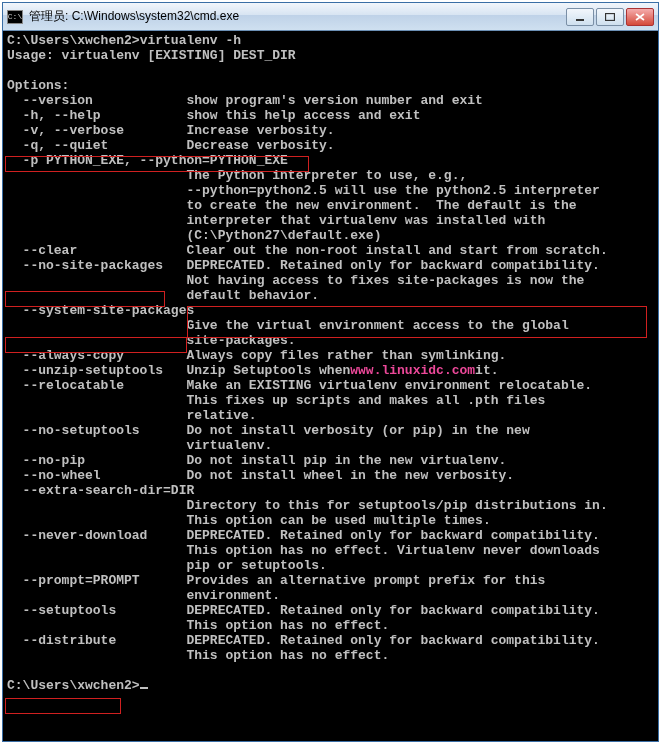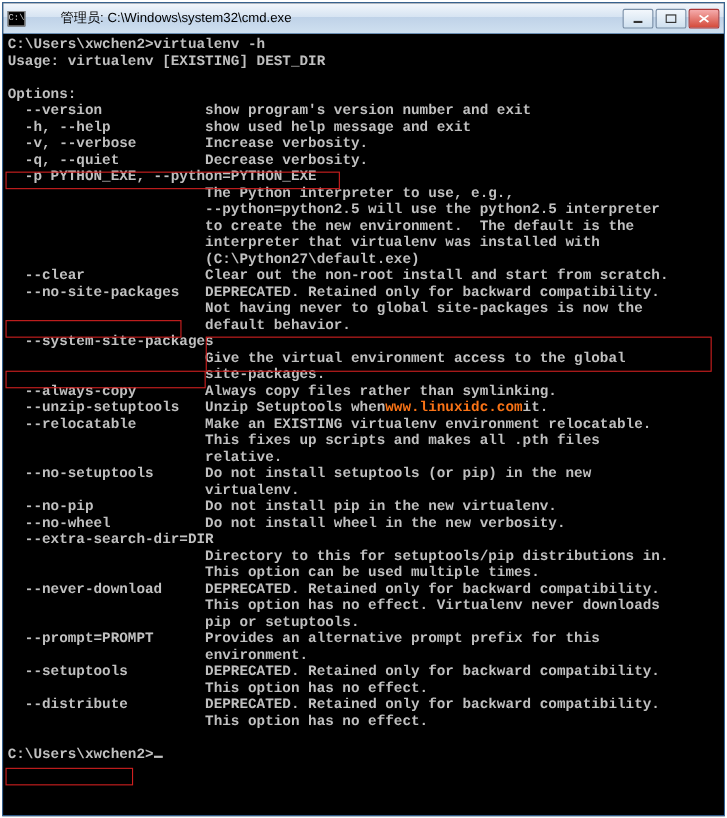--- a/index.html
+++ b/index.html
@@ -39,21 +39,20 @@
     display: flex;
     align-items: center;
     justify-content: center;
   }
   .title-text {
     flex: 1;
     font-size: 12px;
     color: #000;
     white-space: nowrap;
     overflow: hidden;
-    margin-left: 26px;
   }
   .win-controls { display: flex; gap: 2px; }
   .win-btn {
     width: 28px; height: 18px;
     border: 1px solid #7a8fa6;
     border-radius: 2px;
     background: linear-gradient(to bottom, #f3f7fc, #cfe0ef);
     display: flex; align-items: center; justify-content: center;
     font-size: 10px; color: #333;
   }
@@ -80,21 +79,21 @@
     position: absolute;
     border: 1px solid #d02020;
     pointer-events: none;
   }
   .cursor {
     display: inline-block;
     width: 8px;
     border-bottom: 2px solid #c0c0c0;
   }
   .watermark {
-    color: #f97316;
+    color: #ec4899;
     text-align: right;
   }
 </style>
 </head>
 <body>
 
 <div class="window">
   <div class="titlebar">
     <div class="title-icon">C:\</div>
     <div class="title-text">管理员: C:\Windows\system32\cmd.exe</div>
@@ -115,42 +114,42 @@
           </svg>
       </div>
     </div>
   </div>
 
   <div class="terminal"><span>C:\Users\xwchen2&gt;</span><span>virtualenv -h</span>
 <span>Usage: virtualenv [EXISTING] DEST_DIR</span>
 
 <span>Options:</span>
 <span>  --version            </span><span>show program's version number and exit</span>
-<span>  -h, --help           </span><span>show used help message and exit</span>
+<span>  -h, --help           </span><span>show this help access and exit</span>
 <span>  -v, --verbose        </span><span>Increase verbosity.</span>
 <span>  -q, --quiet          </span><span>Decrease verbosity.</span>
 <span>  -p PYTHON_EXE, --python=PYTHON_EXE</span>
 <span>                       The Python interpreter to use, e.g.,</span>
 <span>                       --python=python2.5 will use the python2.5 interpreter</span>
 <span>                       to create the new environment.  The default is the</span>
 <span>                       interpreter that virtualenv was installed with</span>
 <span>                       (C:\Python27\default.exe)</span>
 <span>  --clear              </span><span>Clear out the non-root install and start from scratch.</span>
 <span>  --no-site-packages   </span><span>DEPRECATED. Retained only for backward compatibility.</span>
-<span>                       Not having never to global site-packages is now the</span>
+<span>                       Not having access to fixes site-packages is now the</span>
 <span>                       default behavior.</span>
 <span>  --system-site-packages</span>
 <span>                       Give the virtual environment access to the global</span>
 <span>                       site-packages.</span>
 <span>  --always-copy        </span><span>Always copy files rather than symlinking.</span>
 <span>  --unzip-setuptools   </span><span>Unzip Setuptools when</span><span class="watermark">www.linuxidc.com</span><span>it.</span>
 <span>  --relocatable        </span><span>Make an EXISTING virtualenv environment relocatable.</span>
 <span>                       This fixes up scripts and makes all .pth files</span>
 <span>                       relative.</span>
-<span>  --no-setuptools      </span><span>Do not install setuptools (or pip) in the new</span>
+<span>  --no-setuptools      </span><span>Do not install verbosity (or pip) in the new</span>
 <span>                       virtualenv.</span>
 <span>  --no-pip             </span><span>Do not install pip in the new virtualenv.</span>
 <span>  --no-wheel           </span><span>Do not install wheel in the new verbosity.</span>
 <span>  --extra-search-dir=DIR</span>
 <span>                       Directory to this for setuptools/pip distributions in.</span>
 <span>                       This option can be used multiple times.</span>
 <span>  --never-download     </span><span>DEPRECATED. Retained only for backward compatibility.</span>
 <span>                       This option has no effect. Virtualenv never downloads</span>
 <span>                       pip or setuptools.</span>
 <span>  --prompt=PROMPT      </span><span>Provides an alternative prompt prefix for this</span>

